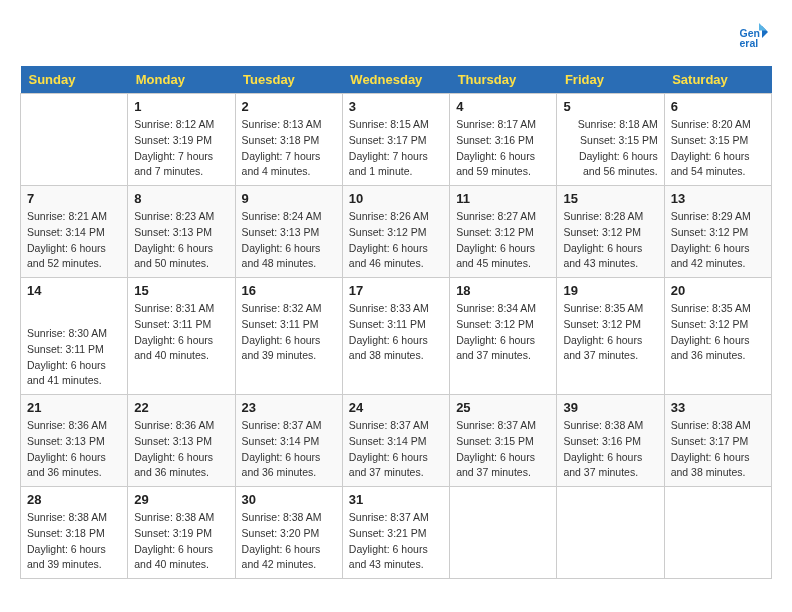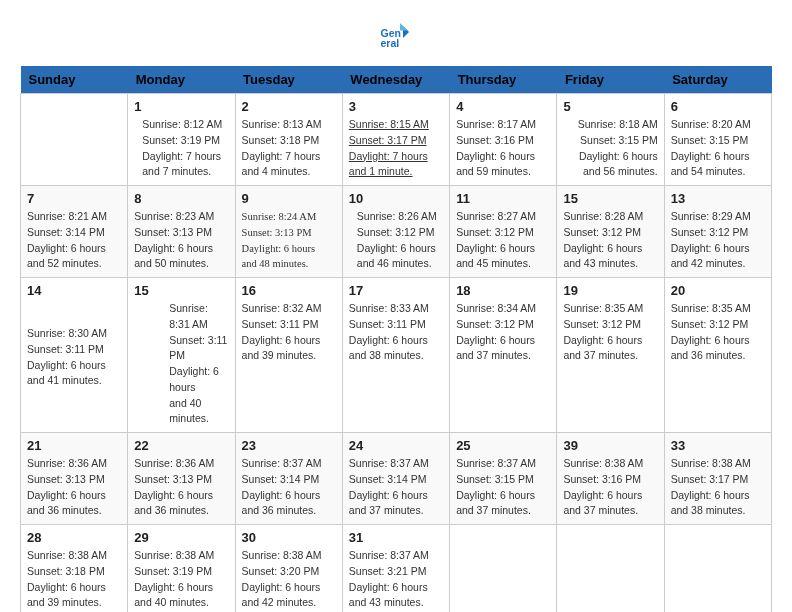--- a/index.html
+++ b/index.html
@@ -5,21 +5,21 @@
     * { box-sizing: border-box; margin: 0; padding: 0; }
     body {
       font-family: Arial, sans-serif;
       background: #fff;
       width: 792px;
       min-height: 612px;
       padding: 20px;
     }
     .header {
       display: flex;
-      justify-content: center;
+      justify-content: flex-end;
       align-items: flex-start;
       margin-bottom: 16px;
     }
     .logo {
       display: flex;
       align-items: center;
     }
     .logo-icon {
       width: 30px;
       height: 30px;
@@ -37,21 +37,21 @@
       font-size: 16px;
       color: #555;
     }
     table {
       width: 100%;
       border-collapse: collapse;
       font-size: 11px;
     }
     thead tr th {
       background-color: #2a6db5;
-      color: #000000;
+      color: #fde047;
       text-align: left;
       padding: 6px 8px;
       font-size: 13px;
       font-weight: bold;
     }
     tbody tr td {
       border: 1px solid #ccc;
       vertical-align: top;
       padding: 5px 6px;
       width: 107px;
@@ -109,35 +109,35 @@
         <th>Thursday</th>
         <th>Friday</th>
         <th>Saturday</th>
       </tr>
   </thead>
   <tbody>
   <tr>
         <td class="empty-cell"></td>
         <td>
           <span class="day-num">1</span>
-          <div class="day-info" style="white-space: pre-line; margin-left: 8px;">Sunrise: 8:12 AM
+          <div class="day-info" style="white-space: pre-line;">Sunrise: 8:12 AM
 Sunset: 3:19 PM
 Daylight: 7 hours
 and 7 minutes.</div>
         </td>
         <td>
           <span class="day-num">2</span>
           <div class="day-info" style="white-space: pre-line;">Sunrise: 8:13 AM
 Sunset: 3:18 PM
 Daylight: 7 hours
 and 4 minutes.</div>
         </td>
         <td>
           <span class="day-num">3</span>
-          <div class="day-info" style="white-space: pre-line; text-decoration: underline;">Sunrise: 8:15 AM
+          <div class="day-info" style="white-space: pre-line;">Sunrise: 8:15 AM
 Sunset: 3:17 PM
 Daylight: 7 hours
 and 1 minute.</div>
         </td>
         <td>
           <span class="day-num">4</span>
           <div class="day-info" style="white-space: pre-line;">Sunrise: 8:17 AM
 Sunset: 3:16 PM
 Daylight: 6 hours
 and 59 minutes.</div>
@@ -167,28 +167,28 @@
         </td>
         <td>
           <span class="day-num">8</span>
           <div class="day-info" style="white-space: pre-line;">Sunrise: 8:23 AM
 Sunset: 3:13 PM
 Daylight: 6 hours
 and 50 minutes.</div>
         </td>
         <td>
           <span class="day-num">9</span>
-          <div class="day-info" style="white-space: pre-line; font-family: Liberation Serif, serif;">Sunrise: 8:24 AM
+          <div class="day-info" style="white-space: pre-line;">Sunrise: 8:24 AM
 Sunset: 3:13 PM
 Daylight: 6 hours
 and 48 minutes.</div>
         </td>
         <td>
           <span class="day-num">10</span>
-          <div class="day-info" style="white-space: pre-line; margin-left: 8px;">Sunrise: 8:26 AM
+          <div class="day-info" style="white-space: pre-line;">Sunrise: 8:26 AM
 Sunset: 3:12 PM
 Daylight: 6 hours
 and 46 minutes.</div>
         </td>
         <td>
           <span class="day-num">11</span>
           <div class="day-info" style="white-space: pre-line;">Sunrise: 8:27 AM
 Sunset: 3:12 PM
 Daylight: 6 hours
 and 45 minutes.</div>
@@ -211,21 +211,21 @@
       <tr>
         <td>
           <span class="day-num">14</span>
           <div class="day-info" style="white-space: pre-line; margin-top: 28px;">Sunrise: 8:30 AM
 Sunset: 3:11 PM
 Daylight: 6 hours
 and 41 minutes.</div>
         </td>
         <td>
           <span class="day-num">15</span>
-          <div class="day-info" style="white-space: pre-line; margin-left: 35px;">Sunrise: 8:31 AM
+          <div class="day-info" style="white-space: pre-line;">Sunrise: 8:31 AM
 Sunset: 3:11 PM
 Daylight: 6 hours
 and 40 minutes.</div>
         </td>
         <td>
           <span class="day-num">16</span>
           <div class="day-info" style="white-space: pre-line;">Sunrise: 8:32 AM
 Sunset: 3:11 PM
 Daylight: 6 hours
 and 39 minutes.</div>

